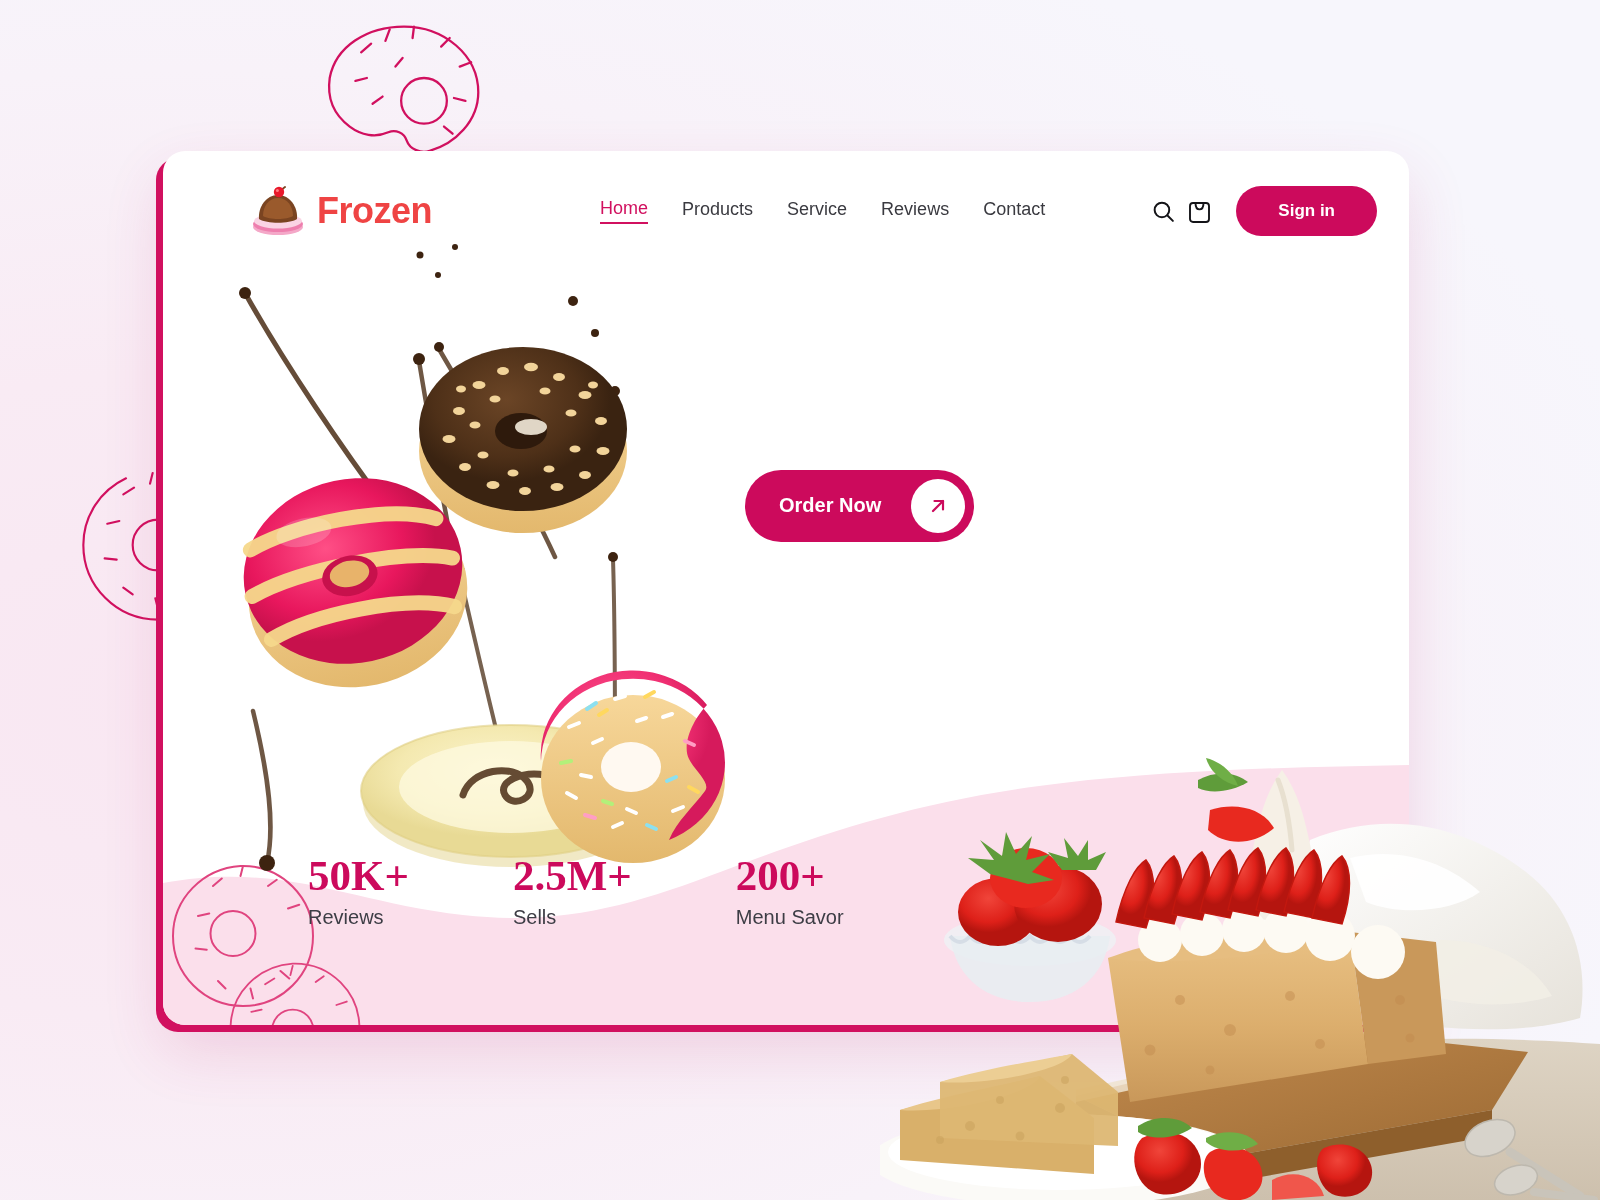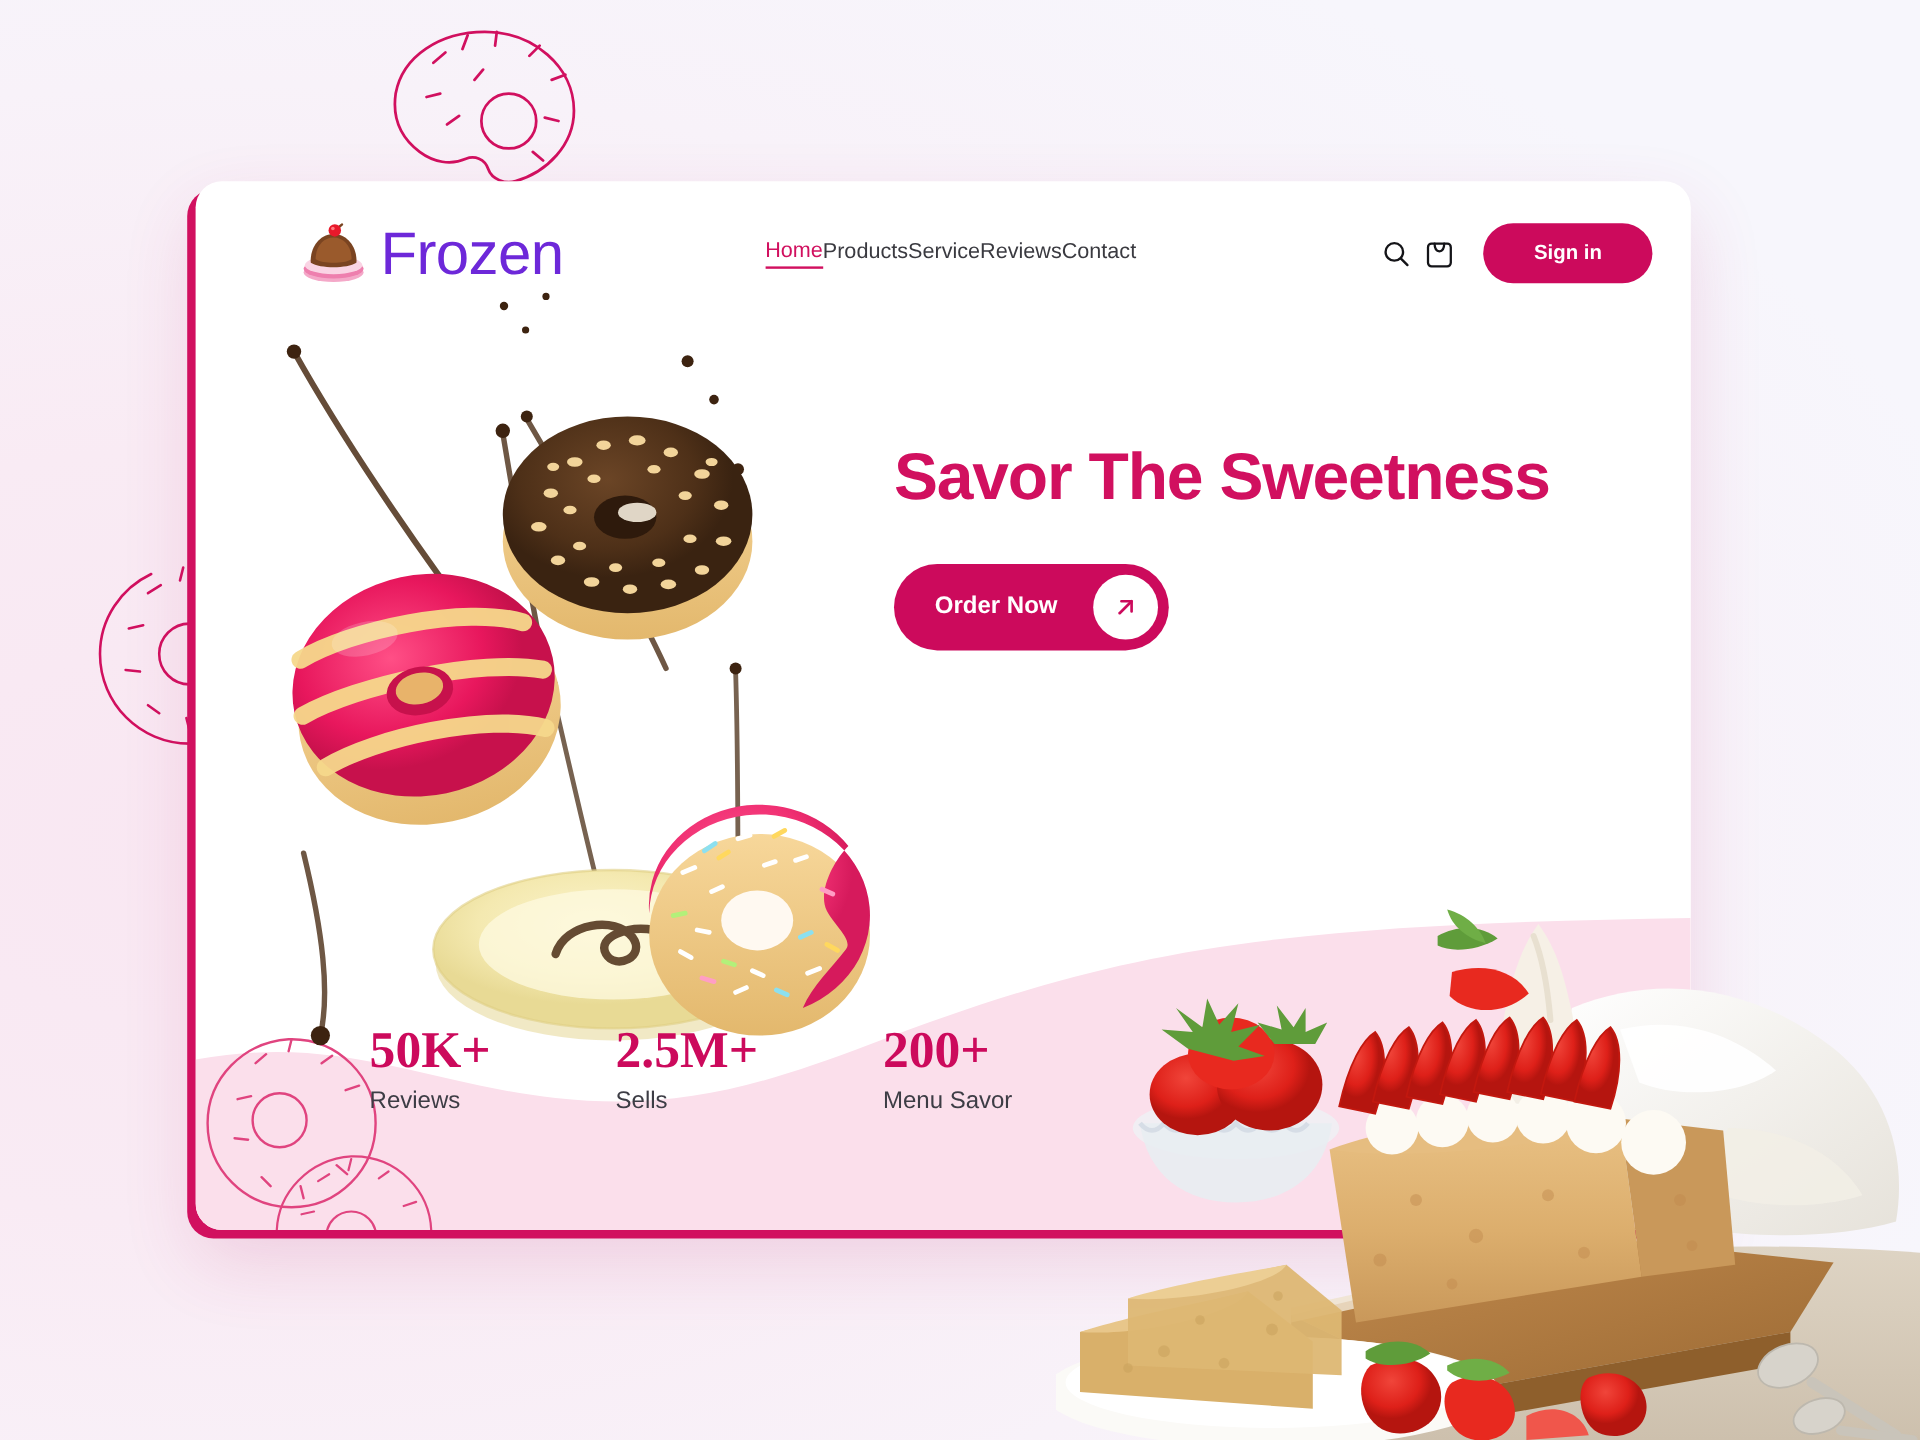--- a/index.html
+++ b/index.html
@@ -38,25 +38,25 @@
   #card-donut-b { left:63px; top:808px; width:138px; height:138px; }
 
   
   .header {
     position:absolute; left:0; top:0; width:100%; height:120px;
     display:flex; align-items:center; padding:0 32px 0 86px;
   }
   .brand { display:flex; align-items:center; gap:10px; }
   .brand-mark { width:58px; height:56px; display:block; }
   .brand-name {
-    font-size:50px; font-weight:400; color:#6d28d9;
+    font-size:36px; font-weight:700; color:#ef4444;
     letter-spacing:-.5px;
   }
 
-  .nav { display:flex; align-items:center; margin-left:168px; }
+  .nav { display:flex; align-items:center; gap:34px; margin-left:168px; }
   .nav-link {
     font-size:18px; color:#3a3a40; text-decoration:none;
     padding-bottom:3px; white-space:nowrap;
   }
   .nav-link.active { color:#d1105f; border-bottom:2px solid #d1105f; }
 
   .header-actions { display:flex; align-items:center; gap:6px; margin-left:auto; }
   .icon-btn {
     width:30px; height:30px; display:flex; align-items:center; justify-content:center;
     background:none; border:none; cursor:pointer;
@@ -319,21 +319,21 @@
         <path d="M-6 48 l9 4" stroke="#fff"></path>
           <path d="M34 20 l9 -4" stroke="#8ce0f0"></path>
       </g>
     </g>
   </svg>
 
   <div class="hero-copy">
     
 
     <h1 class="headline">
-      <span>Savor The Sweetness</span><br>
+      <br>
     </h1>
 
 
     <button class="order-btn">
       <span class="order-btn-label">Order Now</span>
       <span class="order-btn-circle">
         <svg width="24" height="24" viewBox="0 0 24 24" fill="none" stroke="#cc0a5c" stroke-width="2.2" stroke-linecap="round" stroke-linejoin="round">
           <path d="M7 17 L17 7"></path>
             <path d="M8.5 7 H17 V15.5"></path>
         </svg>

